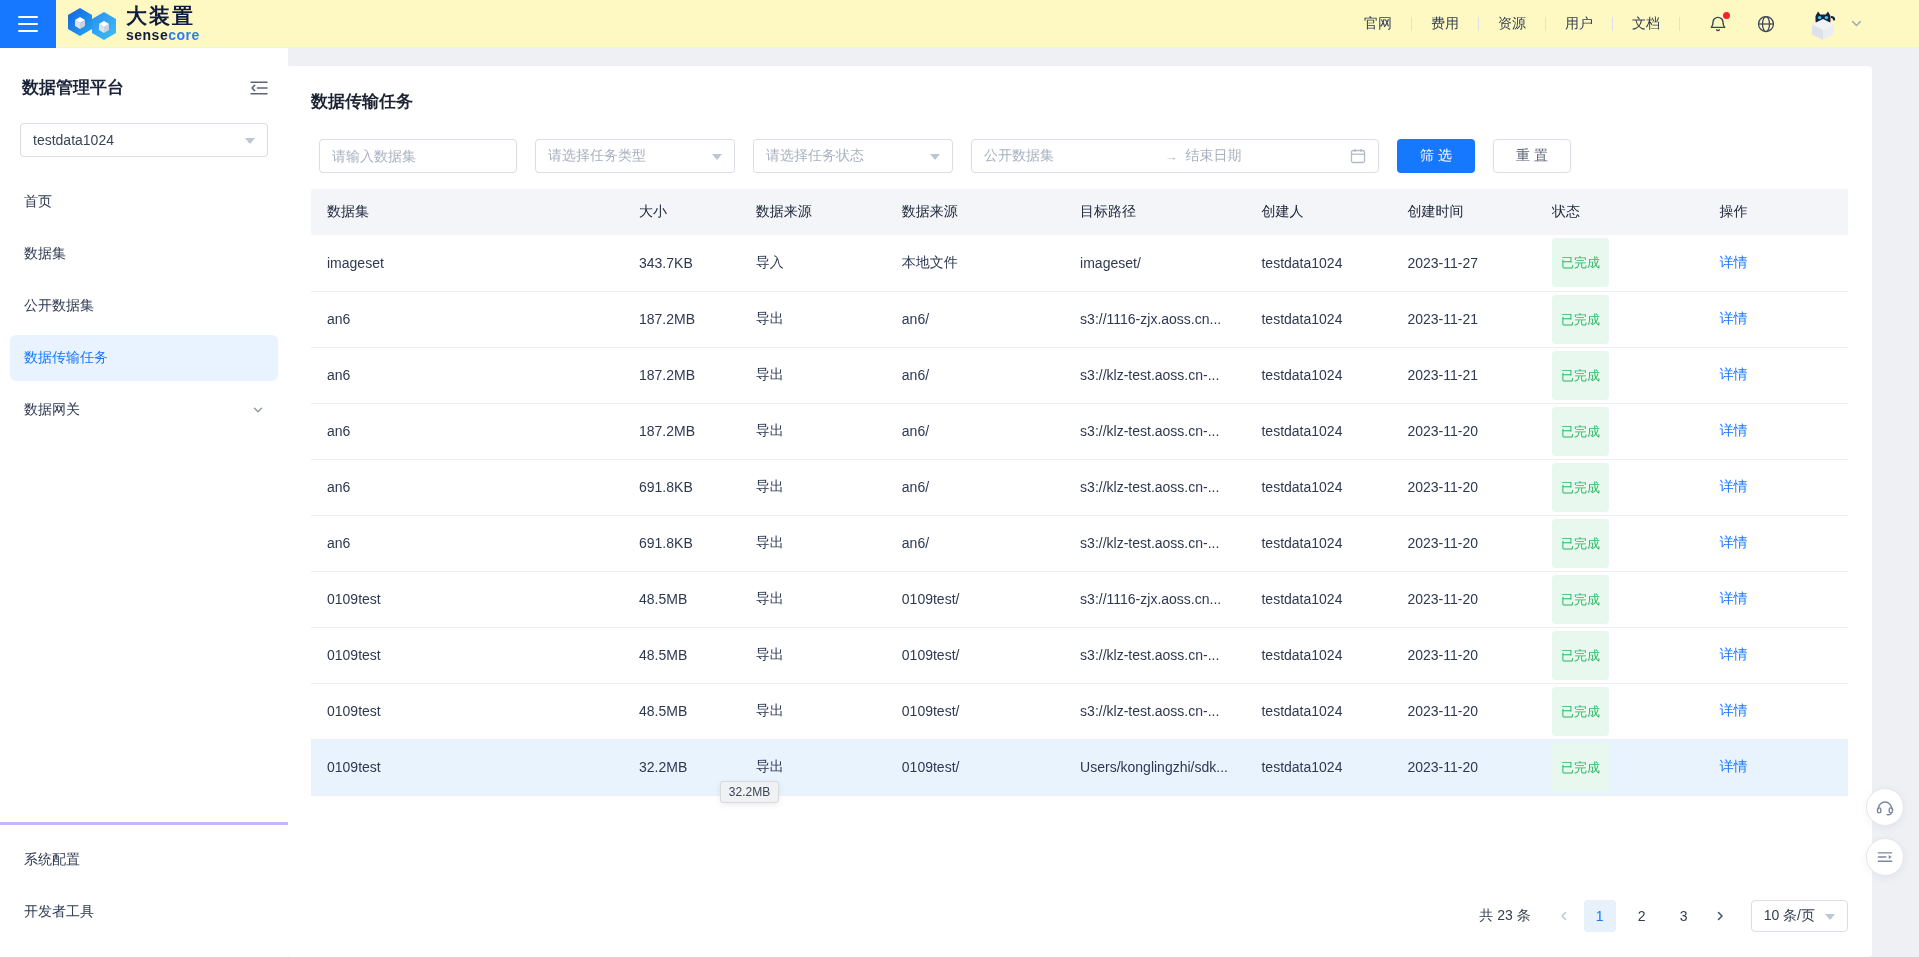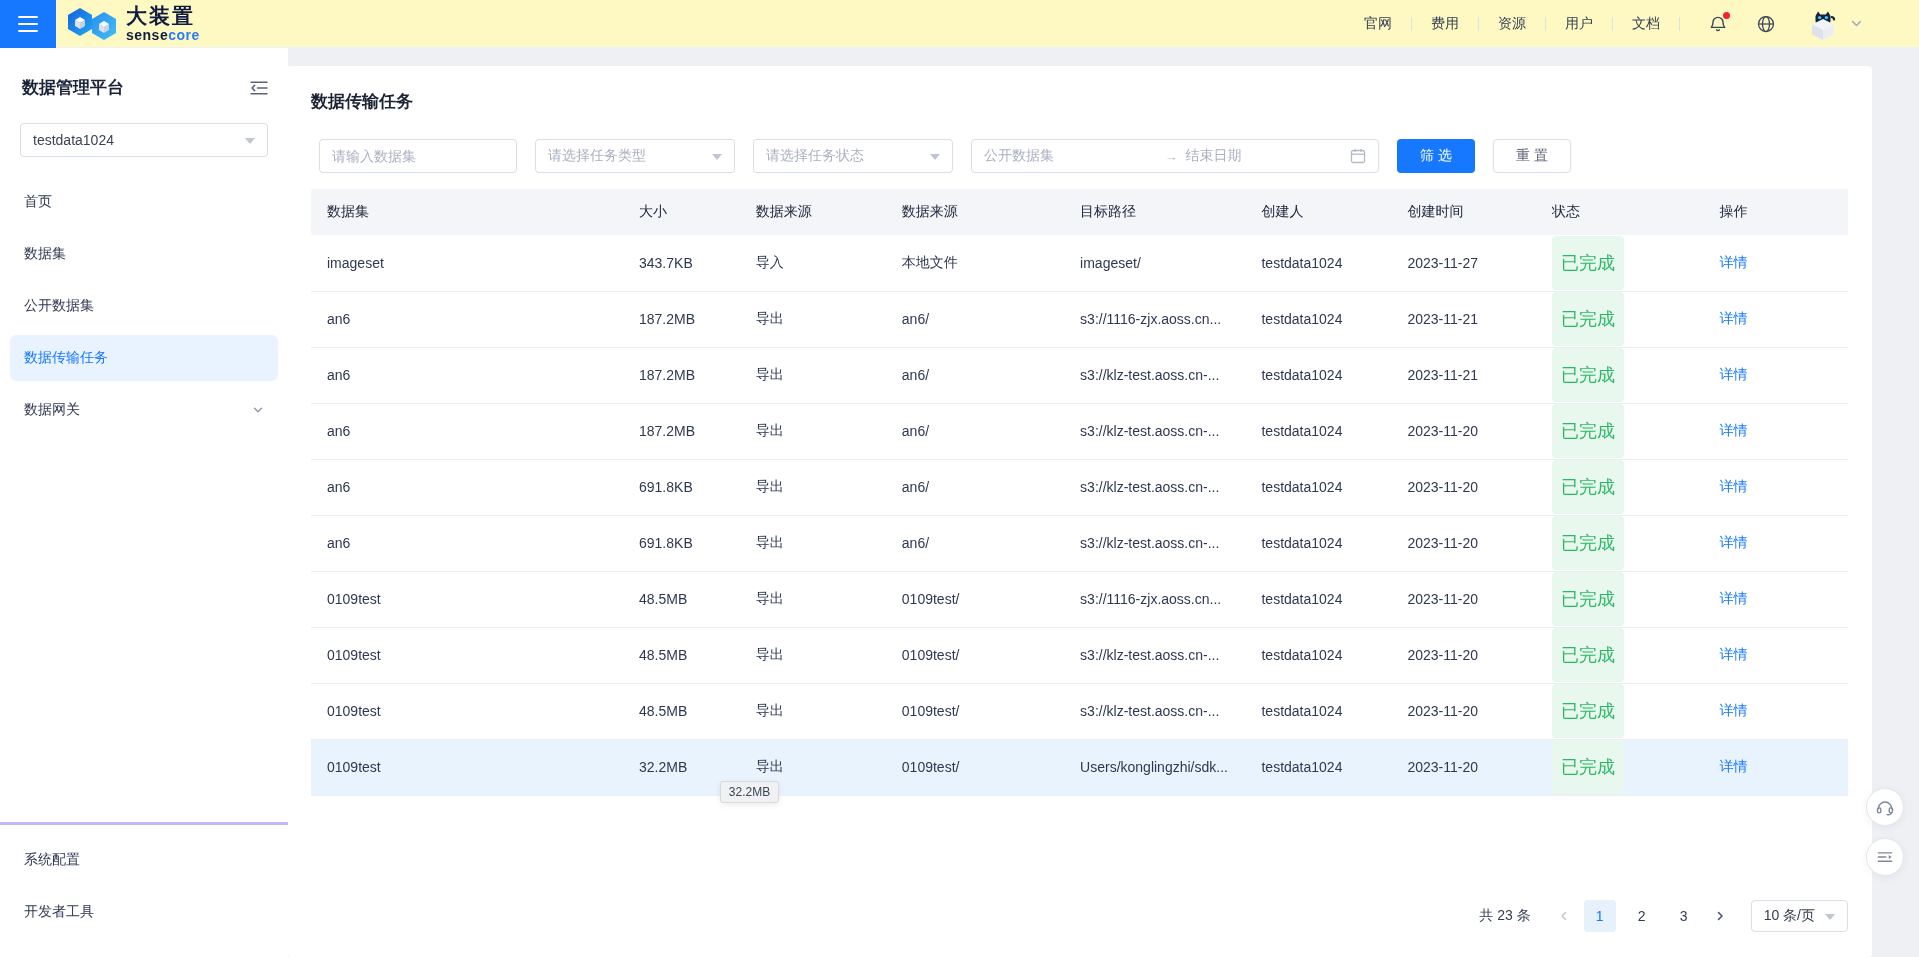--- a/index.html
+++ b/index.html
@@ -103,21 +103,21 @@
     font-weight: 500; color: #20283c; font-size: 14px;
   }
   thead th:first-child { border-radius: 2px 0 0 2px; }
   thead th:last-child { border-radius: 0 2px 2px 0; }
   tbody td {
     height: 56px; padding: 0 16px; border-bottom: 1px solid #eceef3;
     color: #2e3852; white-space: nowrap; overflow: hidden; text-overflow: ellipsis;
   }
   tbody tr.row-hover { background: #e9f3fe; }
   .badge {
-    display: inline-block; padding: 18px 9px; border-radius: 4px; font-size: 18px; line-height: 1;
+    display: inline-block; padding: 18px 9px; border-radius: 4px; font-size: 13px; line-height: 1;
     color: var(--color-success, #2bb865); background: var(--color-success_bg, #e8f8ee);
   }
   .link { color: var(--color-accent, #1677ff); cursor: pointer; }
 
   .size-tooltip {
     position: absolute; left: 26.6%; top: 592px;
     background: #f0f1f3; border: 1px solid #d8dade; border-radius: 3px;
     padding: 3px 8px; font-size: 12px; color: #3a4458;
     box-shadow: 0 2px 6px rgba(0,0,0,.08); z-index: 5; white-space: nowrap;
   }

